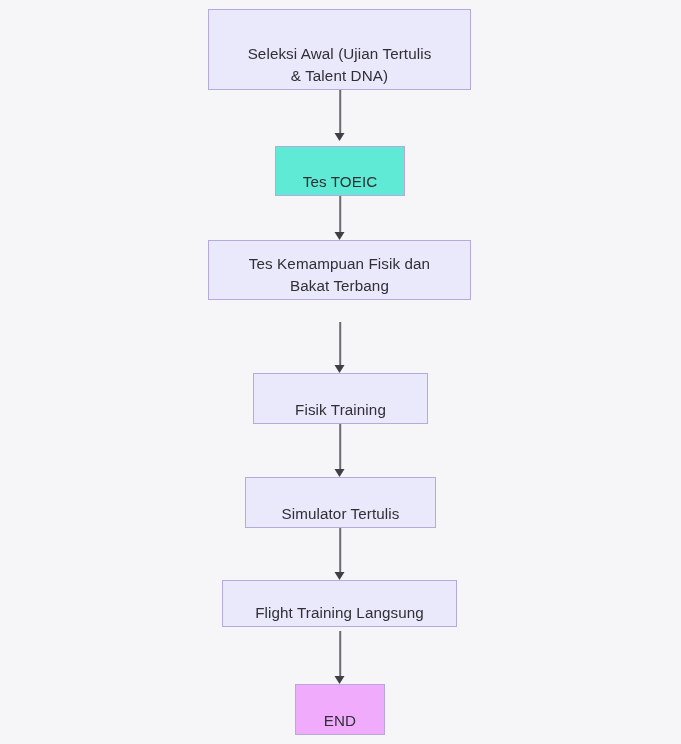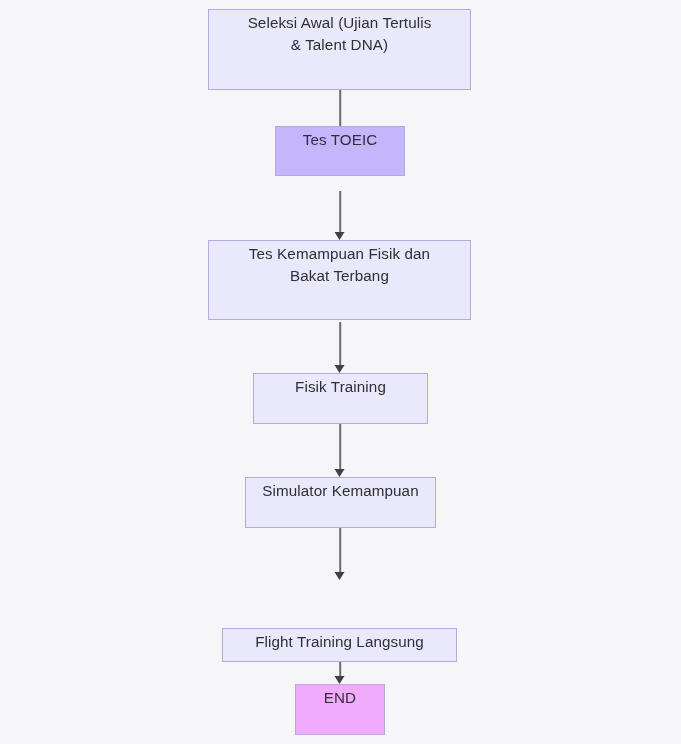--- a/index.html
+++ b/index.html
@@ -17,21 +17,21 @@
     position: relative;
     width: 681px;
     height: 744px;
   }
   .node {
     position: absolute;
     box-sizing: border-box;
     background: #eae8fb;
     border: 1.6px solid #b6aadc;
     display: flex;
-    align-items: flex-start;
+    align-items: flex-end;
     justify-content: center;
     text-align: center;
     color: #2f2f35;
     font-size: 15.2px;
     line-height: 1.45;
     letter-spacing: 0.1px;
     padding: 2px 8px;
   }
   .node-label {
     display: block;
@@ -85,32 +85,32 @@
       <div class="edge-head" style="top: 44px;"></div>
     </div>
     <div class="edge" style="left: 340px; top: 631px;">
       <div class="edge-line" style="height: 45px;"></div>
       <div class="edge-head" style="top: 45px;"></div>
     </div>
     <div class="node" style="left: 208px; top: 9px; width: 263px; height: 81px; background: rgb(234, 232, 251); border-color: rgb(182, 170, 220); color: rgb(47, 47, 53);">
       <span class="node-label">Seleksi Awal (Ujian Tertulis
 &amp; Talent DNA)</span>
     </div>
-    <div class="node" style="left: 275px; top: 126px; width: 130px; height: 50px; background: #c4b5fd; border-color: rgb(182, 170, 220); color: rgb(47, 47, 53);">
+    <div class="node" style="left: 275px; top: 146px; width: 130px; height: 50px; background: #5eead4; border-color: rgb(182, 170, 220); color: rgb(47, 47, 53);">
       <span class="node-label">Tes TOEIC</span>
     </div>
-    <div class="node" style="left: 208px; top: 240px; width: 263px; height: 80px; background: rgb(234, 232, 251); border-color: rgb(182, 170, 220); color: rgb(47, 47, 53);">
+    <div class="node" style="left: 208px; top: 240px; width: 263px; height: 60px; background: rgb(234, 232, 251); border-color: rgb(182, 170, 220); color: rgb(47, 47, 53);">
       <span class="node-label">Tes Kemampuan Fisik dan
 Bakat Terbang</span>
     </div>
     <div class="node" style="left: 253px; top: 373px; width: 175px; height: 51px; background: rgb(234, 232, 251); border-color: rgb(182, 170, 220); color: rgb(47, 47, 53);">
       <span class="node-label">Fisik Training</span>
     </div>
     <div class="node" style="left: 245px; top: 477px; width: 191px; height: 51px; background: rgb(234, 232, 251); border-color: rgb(182, 170, 220); color: rgb(47, 47, 53);">
-      <span class="node-label">Simulator Kemampuan</span>
+      <span class="node-label">Simulator Tertulis</span>
     </div>
-    <div class="node" style="left: 222px; top: 580px; width: 235px; height: 34px; background: rgb(234, 232, 251); border-color: rgb(182, 170, 220); color: rgb(47, 47, 53); margin-top: 48px;">
+    <div class="node" style="left: 222px; top: 580px; width: 235px; height: 47px; background: rgb(234, 232, 251); border-color: rgb(182, 170, 220); color: rgb(47, 47, 53);">
       <span class="node-label">Flight Training Langsung</span>
     </div>
     <div class="node" style="left: 295px; top: 684px; width: 90px; height: 51px; background: #f0abfc; border-color: rgb(182, 170, 220); color: rgb(47, 47, 53);">
       <span class="node-label">END</span>
     </div>
   </div>
 
 </body></html>

